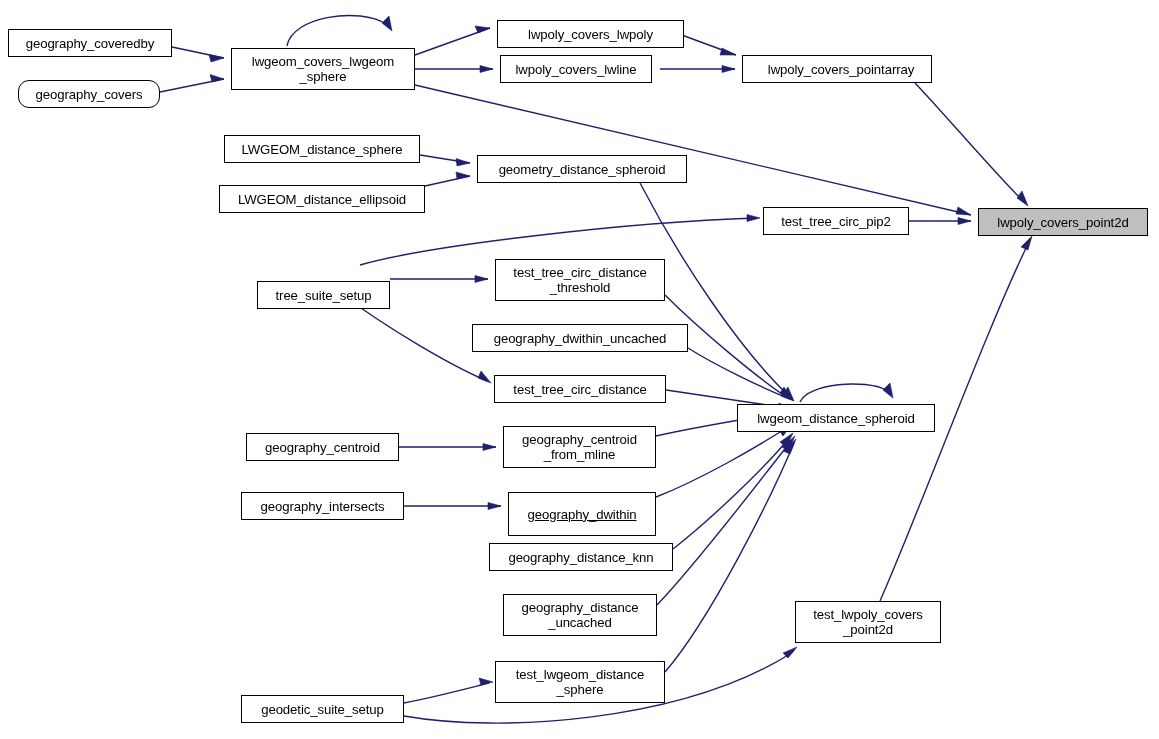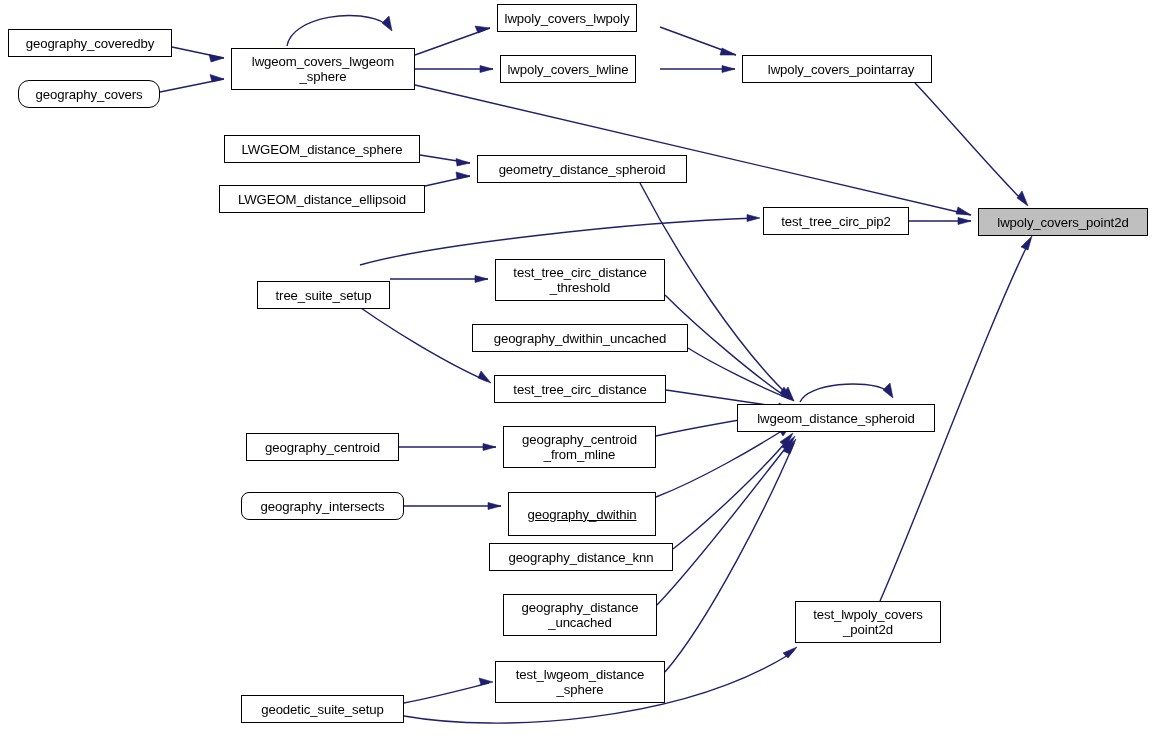--- a/index.html
+++ b/index.html
@@ -178,38 +178,38 @@
       <g>
         <path class="edge-path" d="M880,601 C920,510 990,320 1030,240"></path>
         <polygon class="edge-head" points="1032,236 1021,247 1028,250"></polygon>
       </g>
     </svg>
   <div id="nodes-layer">
       <div class="node-box" style="left: 8px; top: 29px; width: 164px; height: 28px;">geography_coveredby</div>
       <div class="node-box" style="left: 18px; top: 80px; width: 142px; height: 28px; border-radius: 11px;">geography_covers</div>
       <div class="node-box" style="left: 231px; top: 48px; width: 184px; height: 42px;">lwgeom_covers_lwgeom
 _sphere</div>
-      <div class="node-box" style="left: 497px; top: 4px; width: 140px; height: 28px;">lwpoly_covers_lwpoly</div>
-      <div class="node-box" style="left: 500px; top: 55px; width: 136px; height: 28px;">lwpoly_covers_lwline</div>
+      <div class="node-box" style="left: 497px; top: 20px; width: 187px; height: 28px;">lwpoly_covers_lwpoly</div>
+      <div class="node-box" style="left: 500px; top: 55px; width: 152px; height: 28px;">lwpoly_covers_lwline</div>
       <div class="node-box" style="left: 742px; top: 55px; width: 190px; height: 28px; padding-left: 8px;">lwpoly_covers_pointarray</div>
       <div class="node-box highlight" style="left: 978px; top: 208px; width: 170px; height: 28px;">lwpoly_covers_point2d</div>
       <div class="node-box" style="left: 224px; top: 135px; width: 196px; height: 28px;">LWGEOM_distance_sphere</div>
       <div class="node-box" style="left: 219px; top: 185px; width: 206px; height: 28px;">LWGEOM_distance_ellipsoid</div>
       <div class="node-box" style="left: 477px; top: 155px; width: 210px; height: 28px;">geometry_distance_spheroid</div>
       <div class="node-box" style="left: 763px; top: 207px; width: 146px; height: 28px;">test_tree_circ_pip2</div>
       <div class="node-box" style="left: 257px; top: 265px; width: 133px; height: 28px; margin-top: 16px;">tree_suite_setup</div>
       <div class="node-box" style="left: 495px; top: 259px; width: 170px; height: 42px;">test_tree_circ_distance
 _threshold</div>
       <div class="node-box" style="left: 472px; top: 324px; width: 216px; height: 28px;">geography_dwithin_uncached</div>
       <div class="node-box" style="left: 494px; top: 375px; width: 172px; height: 28px;">test_tree_circ_distance</div>
       <div class="node-box" style="left: 737px; top: 404px; width: 198px; height: 28px;">lwgeom_distance_spheroid</div>
       <div class="node-box" style="left: 246px; top: 433px; width: 153px; height: 28px;">geography_centroid</div>
       <div class="node-box" style="left: 503px; top: 426px; width: 153px; height: 42px;">geography_centroid
 _from_mline</div>
-      <div class="node-box" style="left: 241px; top: 492px; width: 163px; height: 28px; border-radius: 8px;">geography_intersects</div>
+      <div class="node-box" style="left: 241px; top: 492px; width: 163px; height: 28px;">geography_intersects</div>
       <div class="node-box" style="left: 508px; top: 492px; width: 148px; height: 44px; text-decoration: underline;">geography_dwithin</div>
       <div class="node-box" style="left: 489px; top: 543px; width: 184px; height: 28px;">geography_distance_knn</div>
       <div class="node-box" style="left: 503px; top: 594px; width: 154px; height: 42px;">geography_distance
 _uncached</div>
       <div class="node-box" style="left: 763px; top: 601px; width: 146px; height: 42px; margin-left: 32px;">test_lwpoly_covers
 _point2d</div>
       <div class="node-box" style="left: 495px; top: 661px; width: 170px; height: 42px;">test_lwgeom_distance
 _sphere</div>
       <div class="node-box" style="left: 241px; top: 695px; width: 163px; height: 28px;">geodetic_suite_setup</div>
     </div>

